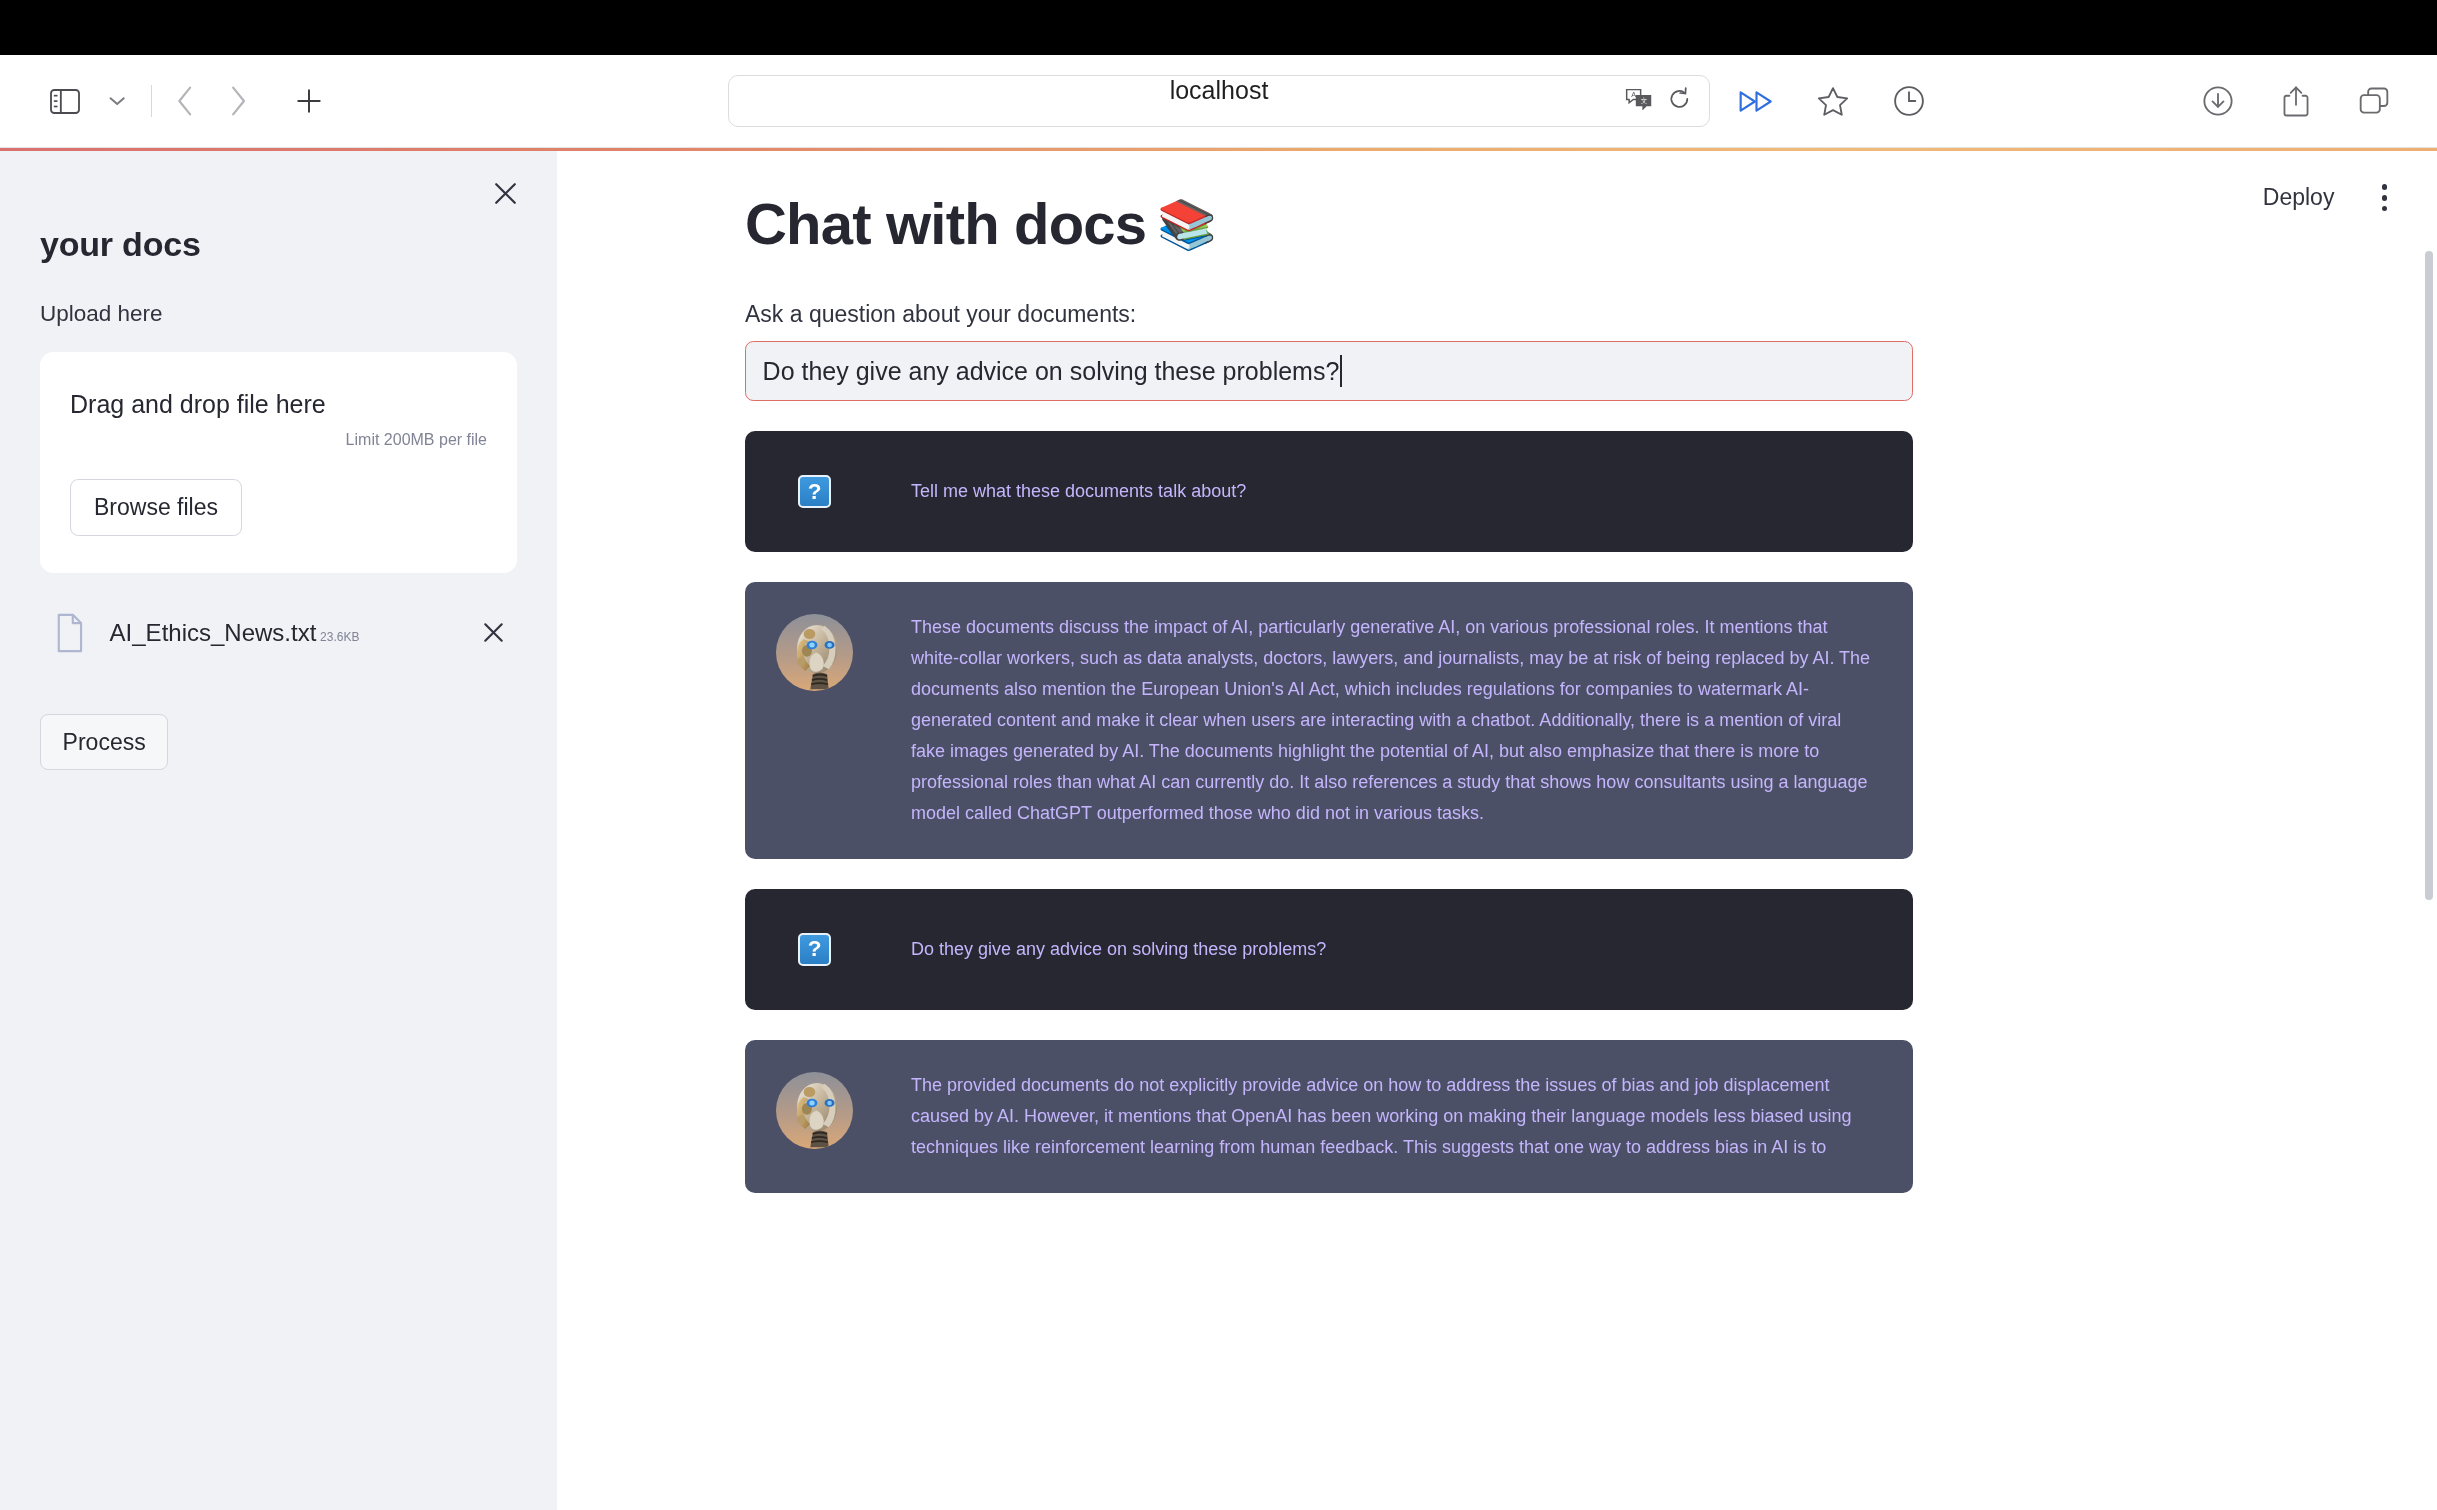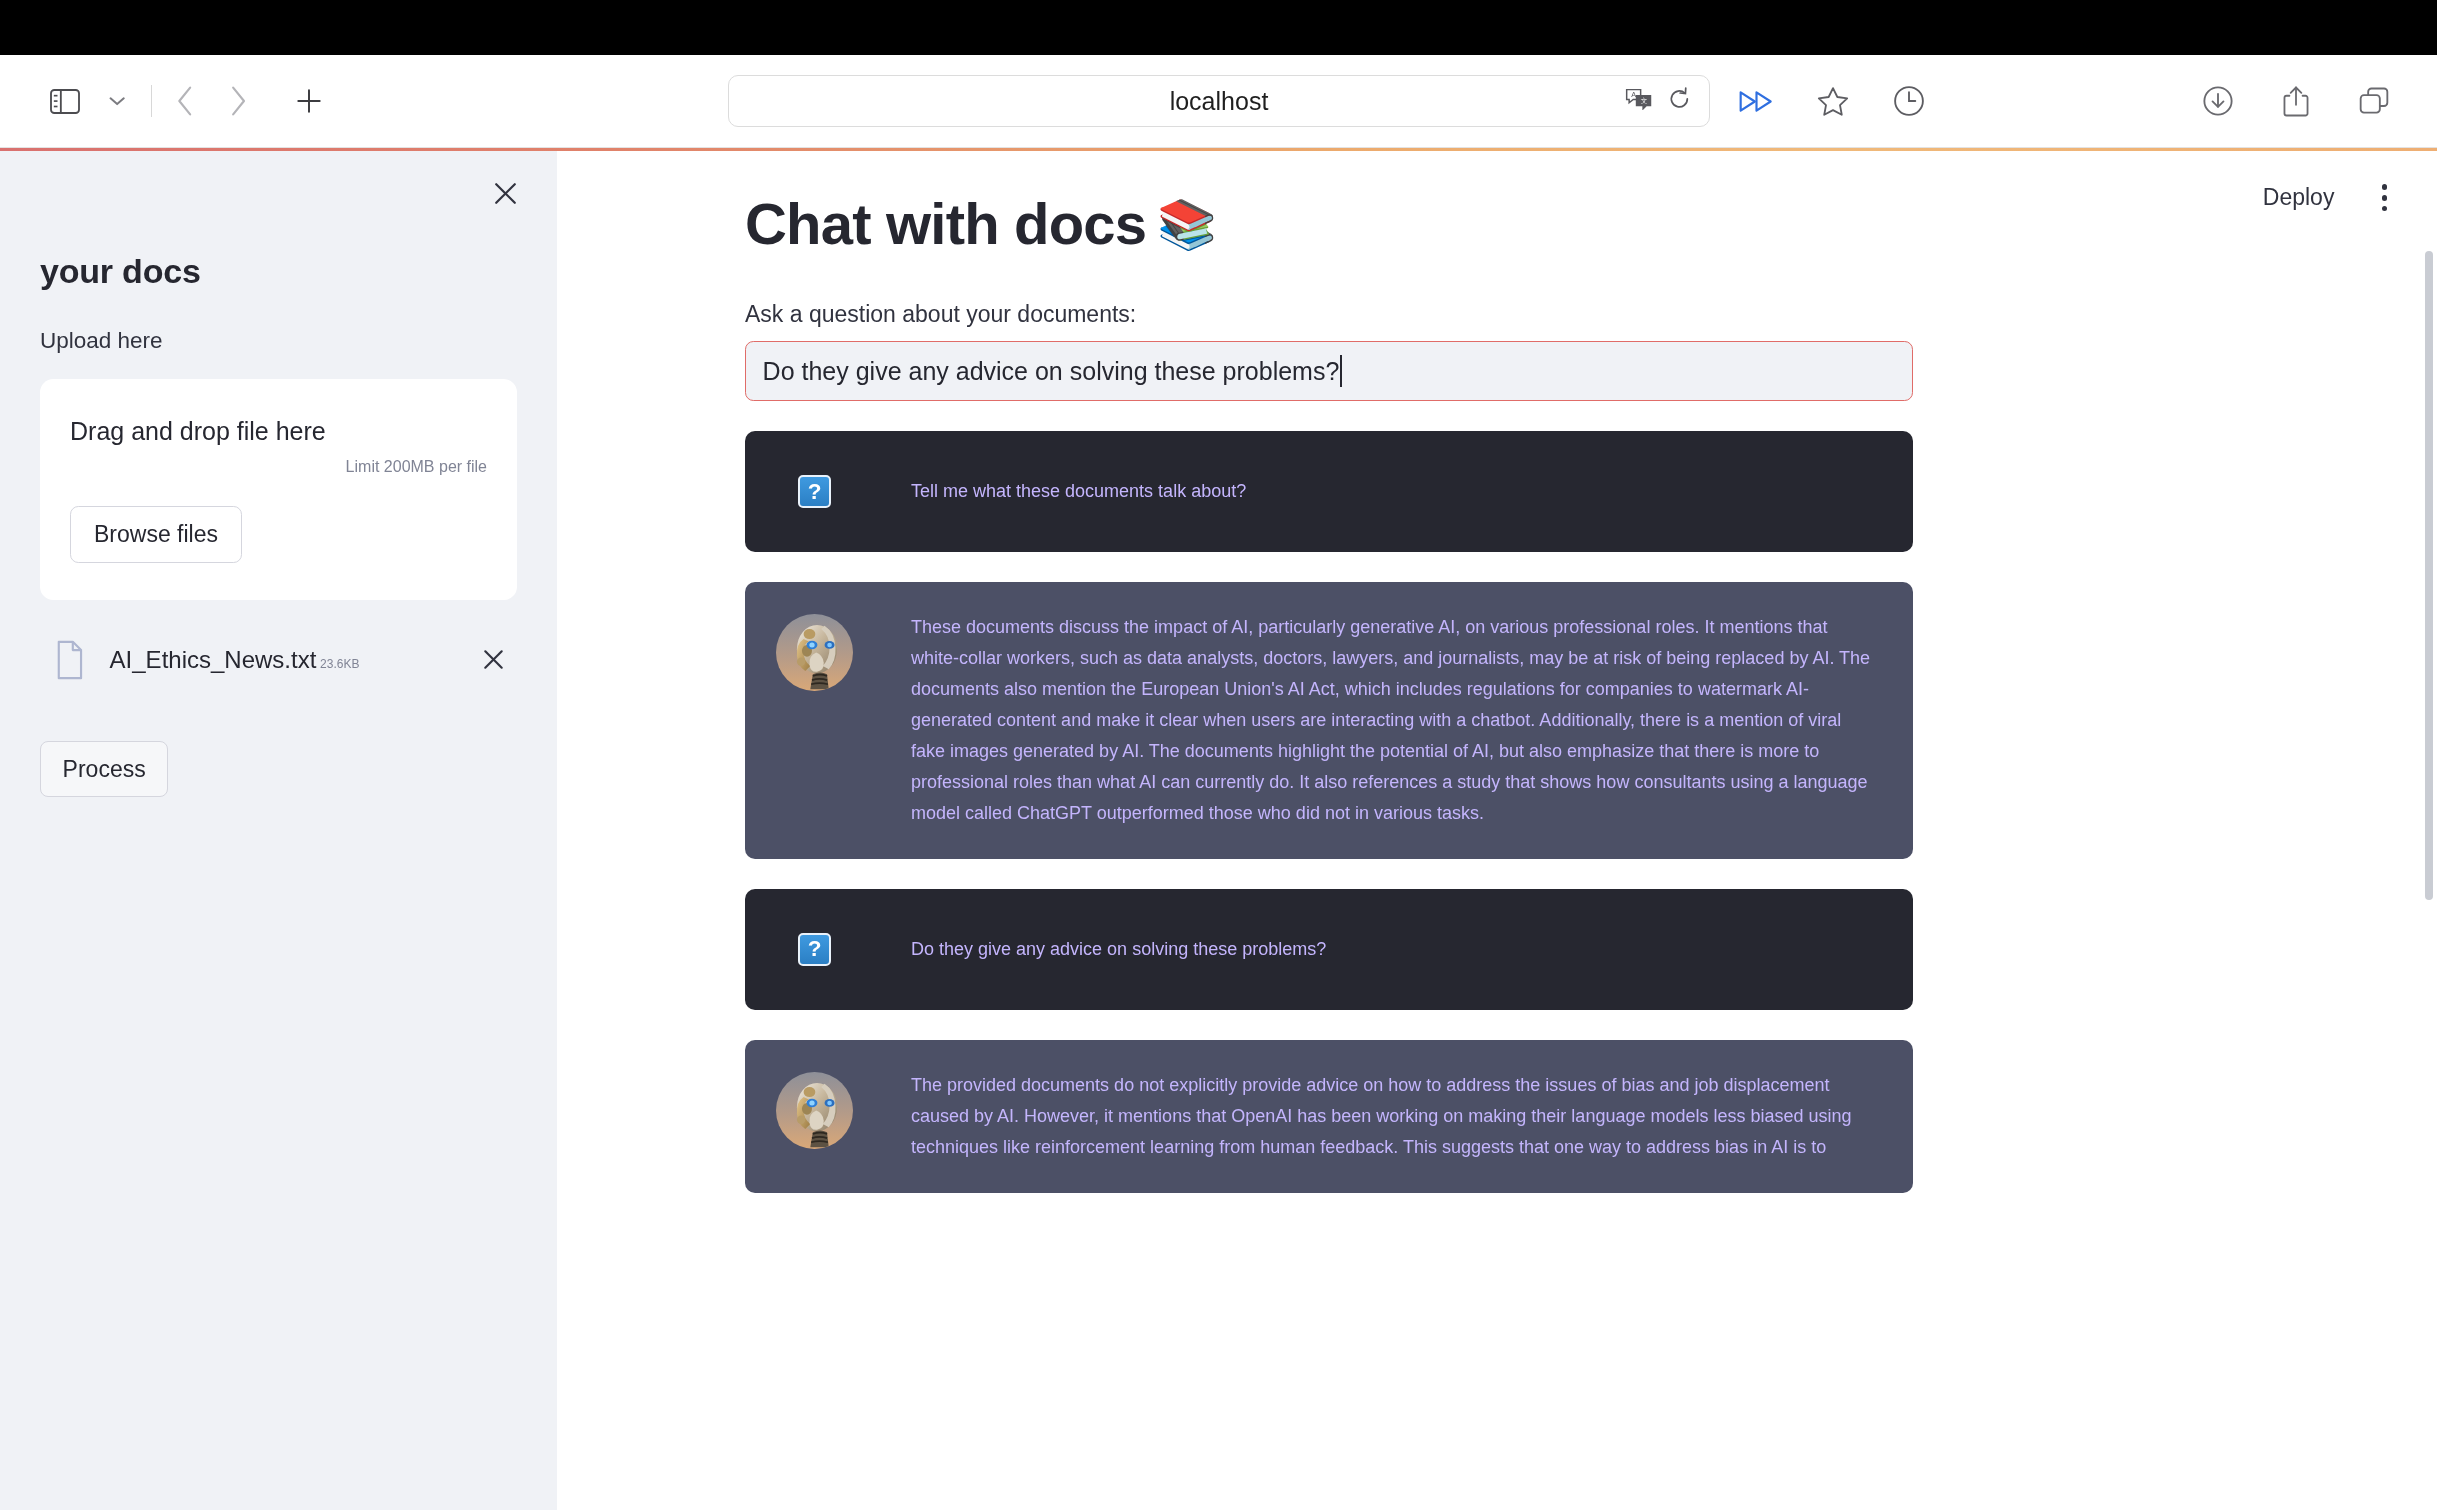--- a/index.html
+++ b/index.html
@@ -48,21 +48,21 @@
     left: 50%;
     transform: translateX(-50%);
     width: 982px;
   }
   .url-bar {
     height: 52px;
     border: 0.8px solid #dcdcdc;
     border-radius: 10px;
     background: #ffffff;
     display: flex;
-    align-items: center;
+    align-items: flex-start;
     justify-content: center;
     position: relative;
     font-size: 25px;
     color: #252525;
   }
   .url-bar .url-text { font-size: 25px; color: #1f1f1f; }
   .url-right-icons {
     position: absolute; right: 18.3px; top: 0; height: 100%;
     display: flex; align-items: center; gap: 15px;
   }
@@ -107,21 +107,21 @@
     top: 18.3px; right: 28px;
     width: 47px; height: 47px;
     display: flex; align-items: center; justify-content: center;
     color: #31333f;
     cursor: pointer;
   }
   .sidebar-title {
     font-size: 34px;
     font-weight: 700;
     color: #262730;
-    margin-top: 101px;
+    margin-top: 74px;
     letter-spacing: -0.2px;
   }
   .upload-label {
     font-size: 22.5px;
     color: #31333f;
     margin-top: 37px;
   }
   .dropzone {
     margin-top: 25px;
     background: #ffffff;

